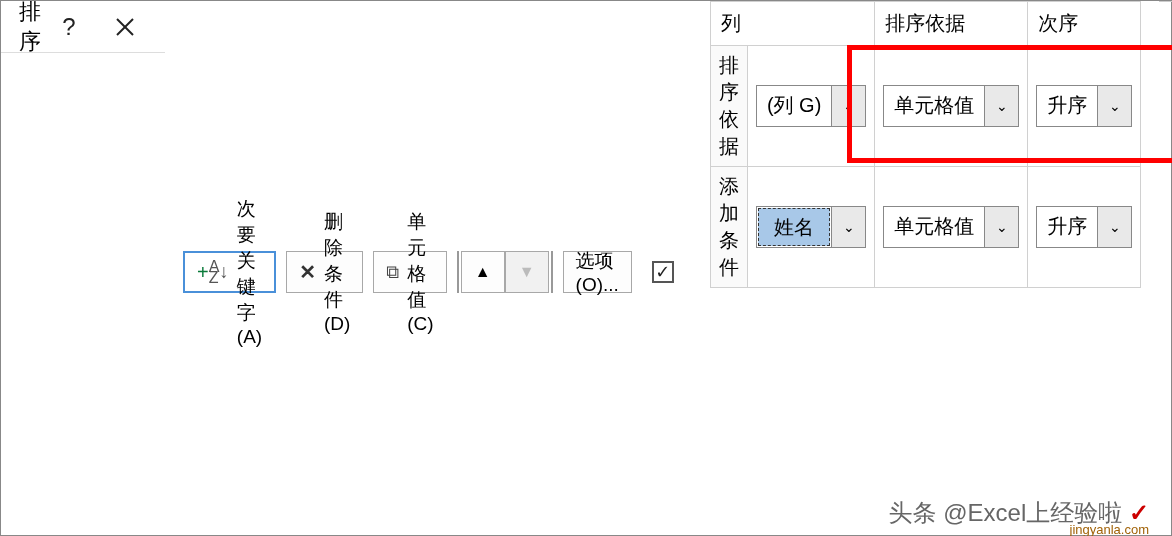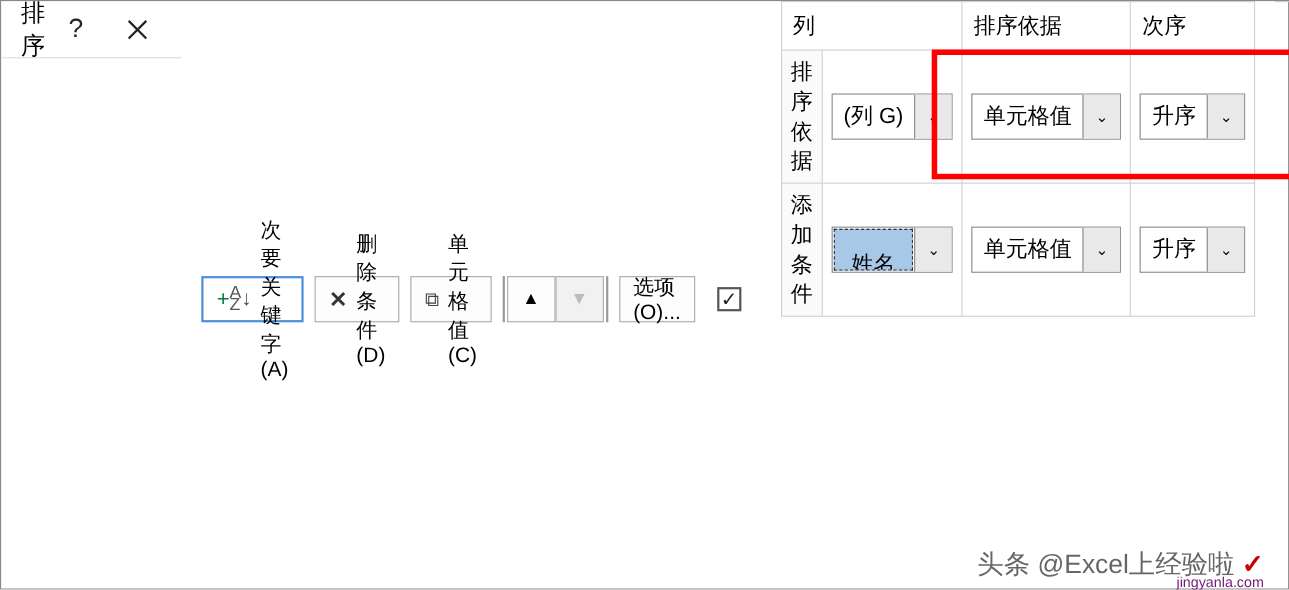--- a/index.html
+++ b/index.html
@@ -142,21 +142,21 @@
       width: 34px;
       background: #e9e9e9;
       border-left: 1px solid #888;
       display: flex; align-items: center; justify-content: center;
       font-size: 14px;
     }
     .combo.hl .val {
       background: #a8c8e8;
       border: 1px dashed #333;
       margin: 1px;
-      padding: 17px 9px;
+      padding: 5px 9px;
     }
     .red-annot {
       position: absolute;
       border: 5px solid #ff0000;
       pointer-events: none;
     }
     .footer {
       height: 72px;
       border-top: 1px solid #ccc;
       display: flex;
@@ -185,21 +185,21 @@
       bottom: 6px;
       right: 22px;
       color: #666;
       font-size: 24px;
       pointer-events: none;
     }
     .watermark2 {
       position: absolute;
       right: 22px;
       bottom: -2px;
-      color: #701a75;
+      color: #a16207;
       font-size: 13px;
       pointer-events: none;
     }
     .wm-check { color:#c00; font-weight:bold; }
     .col-col { width: 280px; }
     .col-basis { width: 340px; }
     .col-order { width: auto; }
   </style>
 </head>
 <body>

